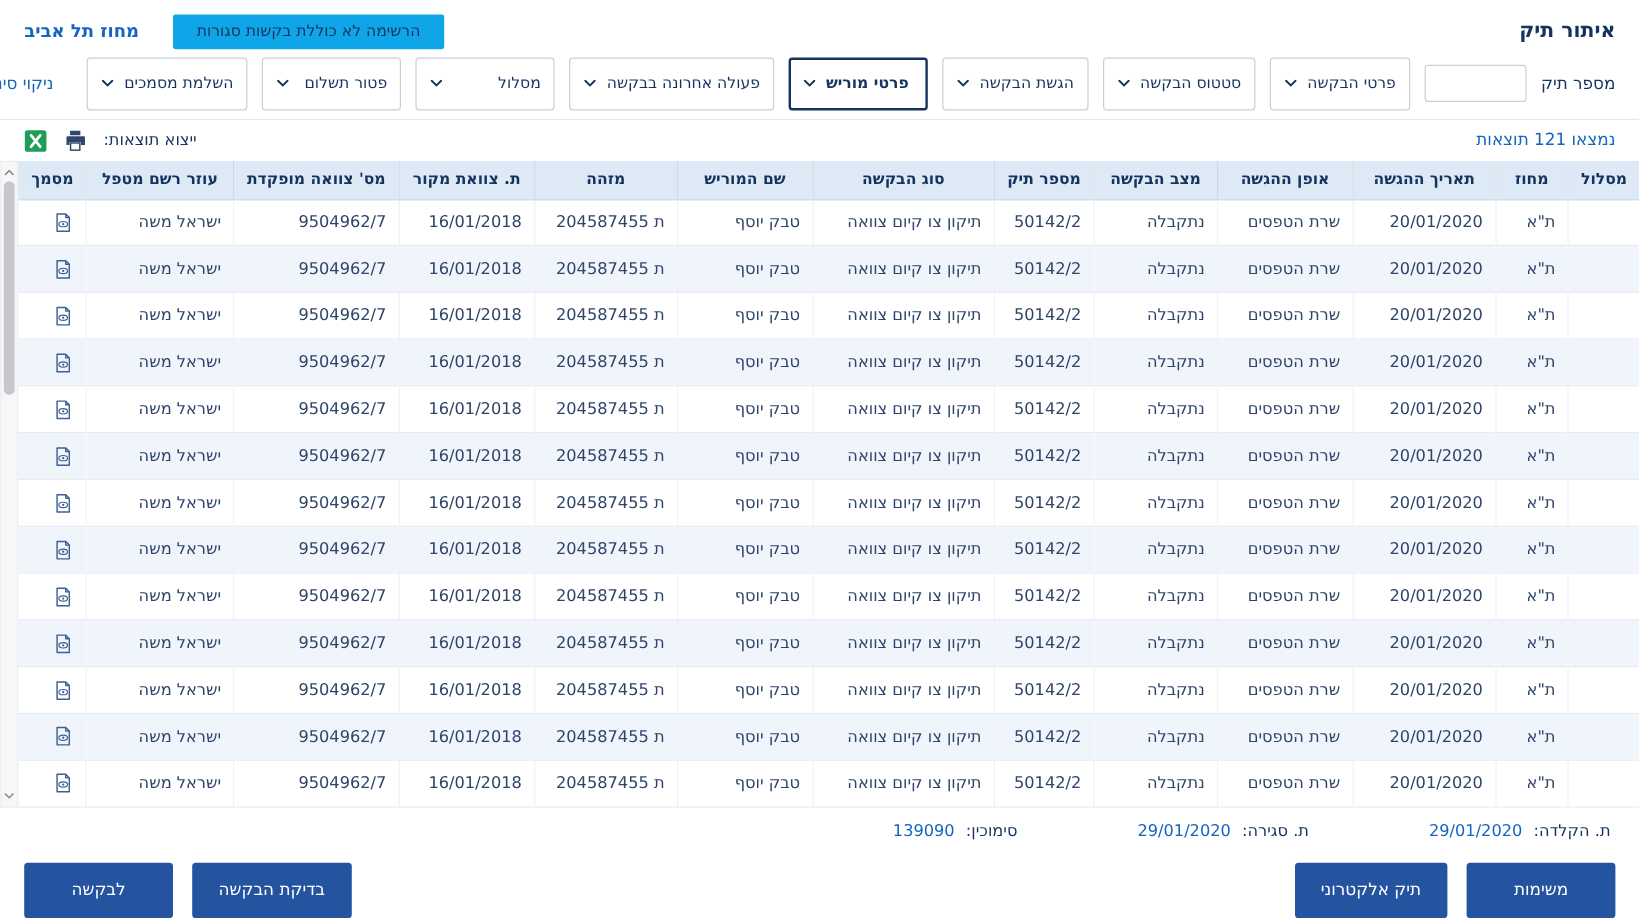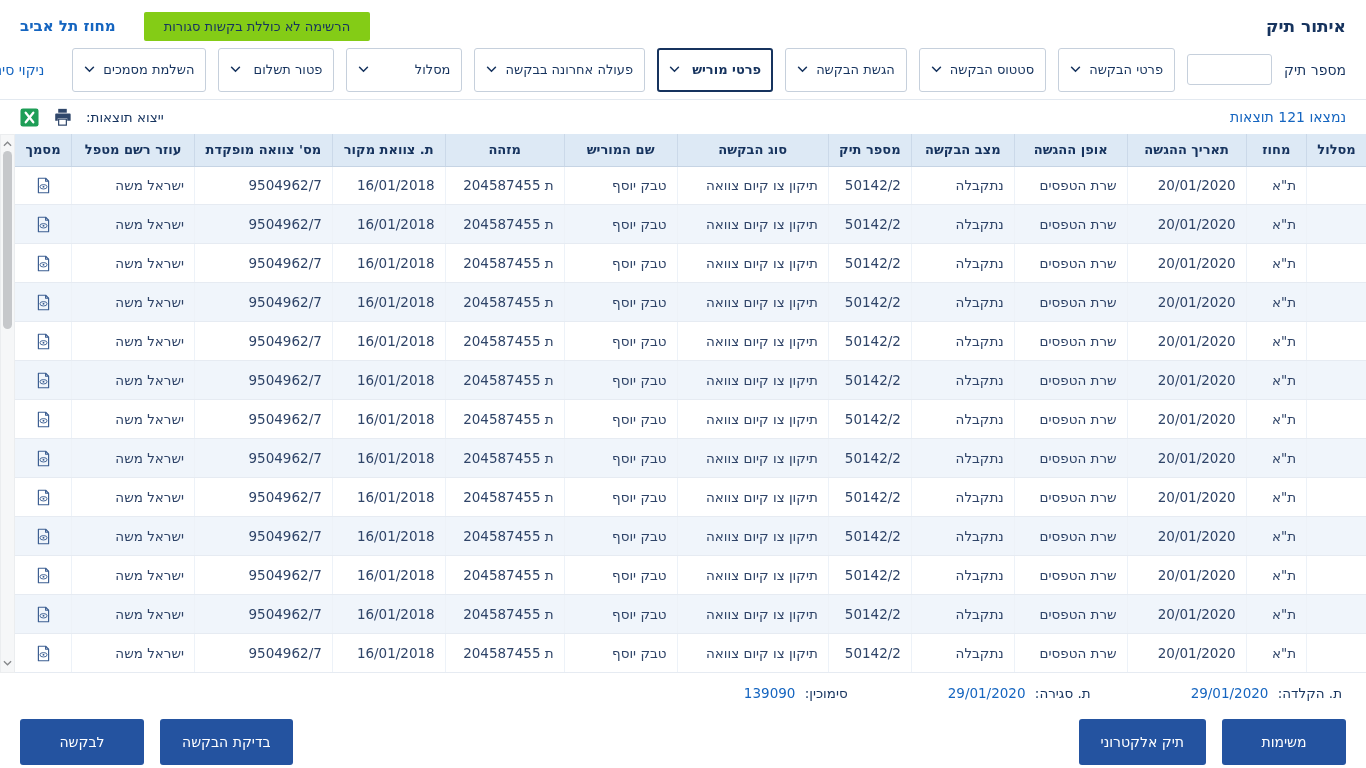--- a/index.html
+++ b/index.html
@@ -7,30 +7,30 @@
   body {
     font-family: "DejaVu Sans", "Liberation Sans", sans-serif;
     width:1366px; height:768px; overflow:hidden;
   }
   .app { width:1366px; height:768px; background:#fff; direction:rtl; color:var(--navy,#16335e); position:relative; }
 
   
   .topbar { height:46px; display:flex; align-items:center; justify-content:space-between; padding:10px 20px 4px; }
   .title { font-size:17px; font-weight:bold; margin:0; color:var(--navy,#16335e); }
   .top-left { display:flex; align-items:center; gap:28px; }
-  .notice { background:#84cc16; color:var(--navy,#16335e); font-size:13px; padding:7px 20px; border-radius:2px; }
+  .notice { background:#0ea5e9; color:var(--navy,#16335e); font-size:13px; padding:7px 20px; border-radius:2px; }
   .district { color:var(--accent,#1565c0); font-weight:bold; font-size:15px; text-decoration:none; cursor:pointer; }
 
   
   .filterbar { height:54px; display:flex; align-items:center; gap:12px; padding:6px 20px 12px; border-bottom:1px solid #e3e9f0; flex-wrap:nowrap; }
   .filter-label { font-size:14px; color:var(--navy,#16335e); white-space:nowrap; }
   .filter-input { width:85px; height:31px; border:1px solid #c6d0dc; border-radius:3px; outline:none; font-family:inherit; font-size:13px; padding:0 8px; }
   .dd-wrap { display:flex; align-items:center; gap:12px; }
   .dd { min-width:116px; height:44px; border:1px solid #c6d0dc; border-radius:3px; display:flex; align-items:center; justify-content:space-between; gap:8px; padding:0 11px; font-size:13px; color:var(--navy,#16335e); cursor:pointer; background:#fff; white-space:nowrap; }
-  .dd.active { border:2px solid var(--navy,#16335e); font-weight:bold; padding:0 10px; }
+  .dd.active { border:2px solid var(--navy,#16335e); font-weight:bold; padding:0 10px;justify-content:flex-end; }
   .chev { display:flex; align-items:center; color:var(--navy,#16335e); }
   .clear-link { color:var(--accent,#1565c0); font-size:14px; cursor:pointer; text-decoration:none; white-space:nowrap; margin-right:16px; }
 
   
   .resultsbar { height:34px; display:flex; align-items:center; justify-content:space-between; padding:4px 20px; }
   .count { color:var(--accent,#1565c0); font-size:14px; }
   .export-group { display:flex; align-items:center; gap:14px; }
   .export-label { font-size:13.5px; color:var(--navy,#16335e); }
   .icon-btn { display:flex; align-items:center; cursor:pointer; }
 
@@ -42,21 +42,21 @@
     height:32px; padding:0 10px; text-align:center; border-bottom:1px solid #c6d4e4; white-space:nowrap; overflow:hidden; cursor:pointer;
   }
   .results-table thead th:not(:first-child) { border-right:1px solid #cbd9e9; }
   .results-table td {
     height:38px; padding:0 10px; text-align:right; border-bottom:1px solid #e6ebf2;
     white-space:nowrap; overflow:hidden;
   }
   .results-table td:not(:first-child) { border-right:1px solid #edf2f8; }
   .results-table tbody tr:nth-child(even) { background:var(--row-alt,#f0f5fb); }
   .results-table tbody tr:nth-child(odd) { background:#ffffff; }
-  .results-table th:last-child, .results-table td:last-child { text-align:center; }
+  .results-table th:last-child, .results-table td:last-child { text-align:right; }
   .doc-btn { display:inline-flex; cursor:pointer; vertical-align:middle; }
 
   
   .fake-scrollbar { width:15px; background:#f6f7f8; border:1px solid #ebedef; position:relative; display:flex; flex-direction:column; justify-content:space-between; align-items:center; padding:4px 0; }
   .sb-thumb { position:absolute; top:16px; left:2px; width:9px; height:178px; background:#c6c8cb; border-radius:5px; }
   .sb-arrow { display:flex; align-items:center; justify-content:center; height:10px; cursor:pointer; }
 
   
   .footer-info { height:38px; display:flex; align-items:center; justify-content:flex-start; gap:56px; padding:6px 24px 4px; font-size:13.5px; }
   .meta-label { color:var(--navy,#16335e); }

